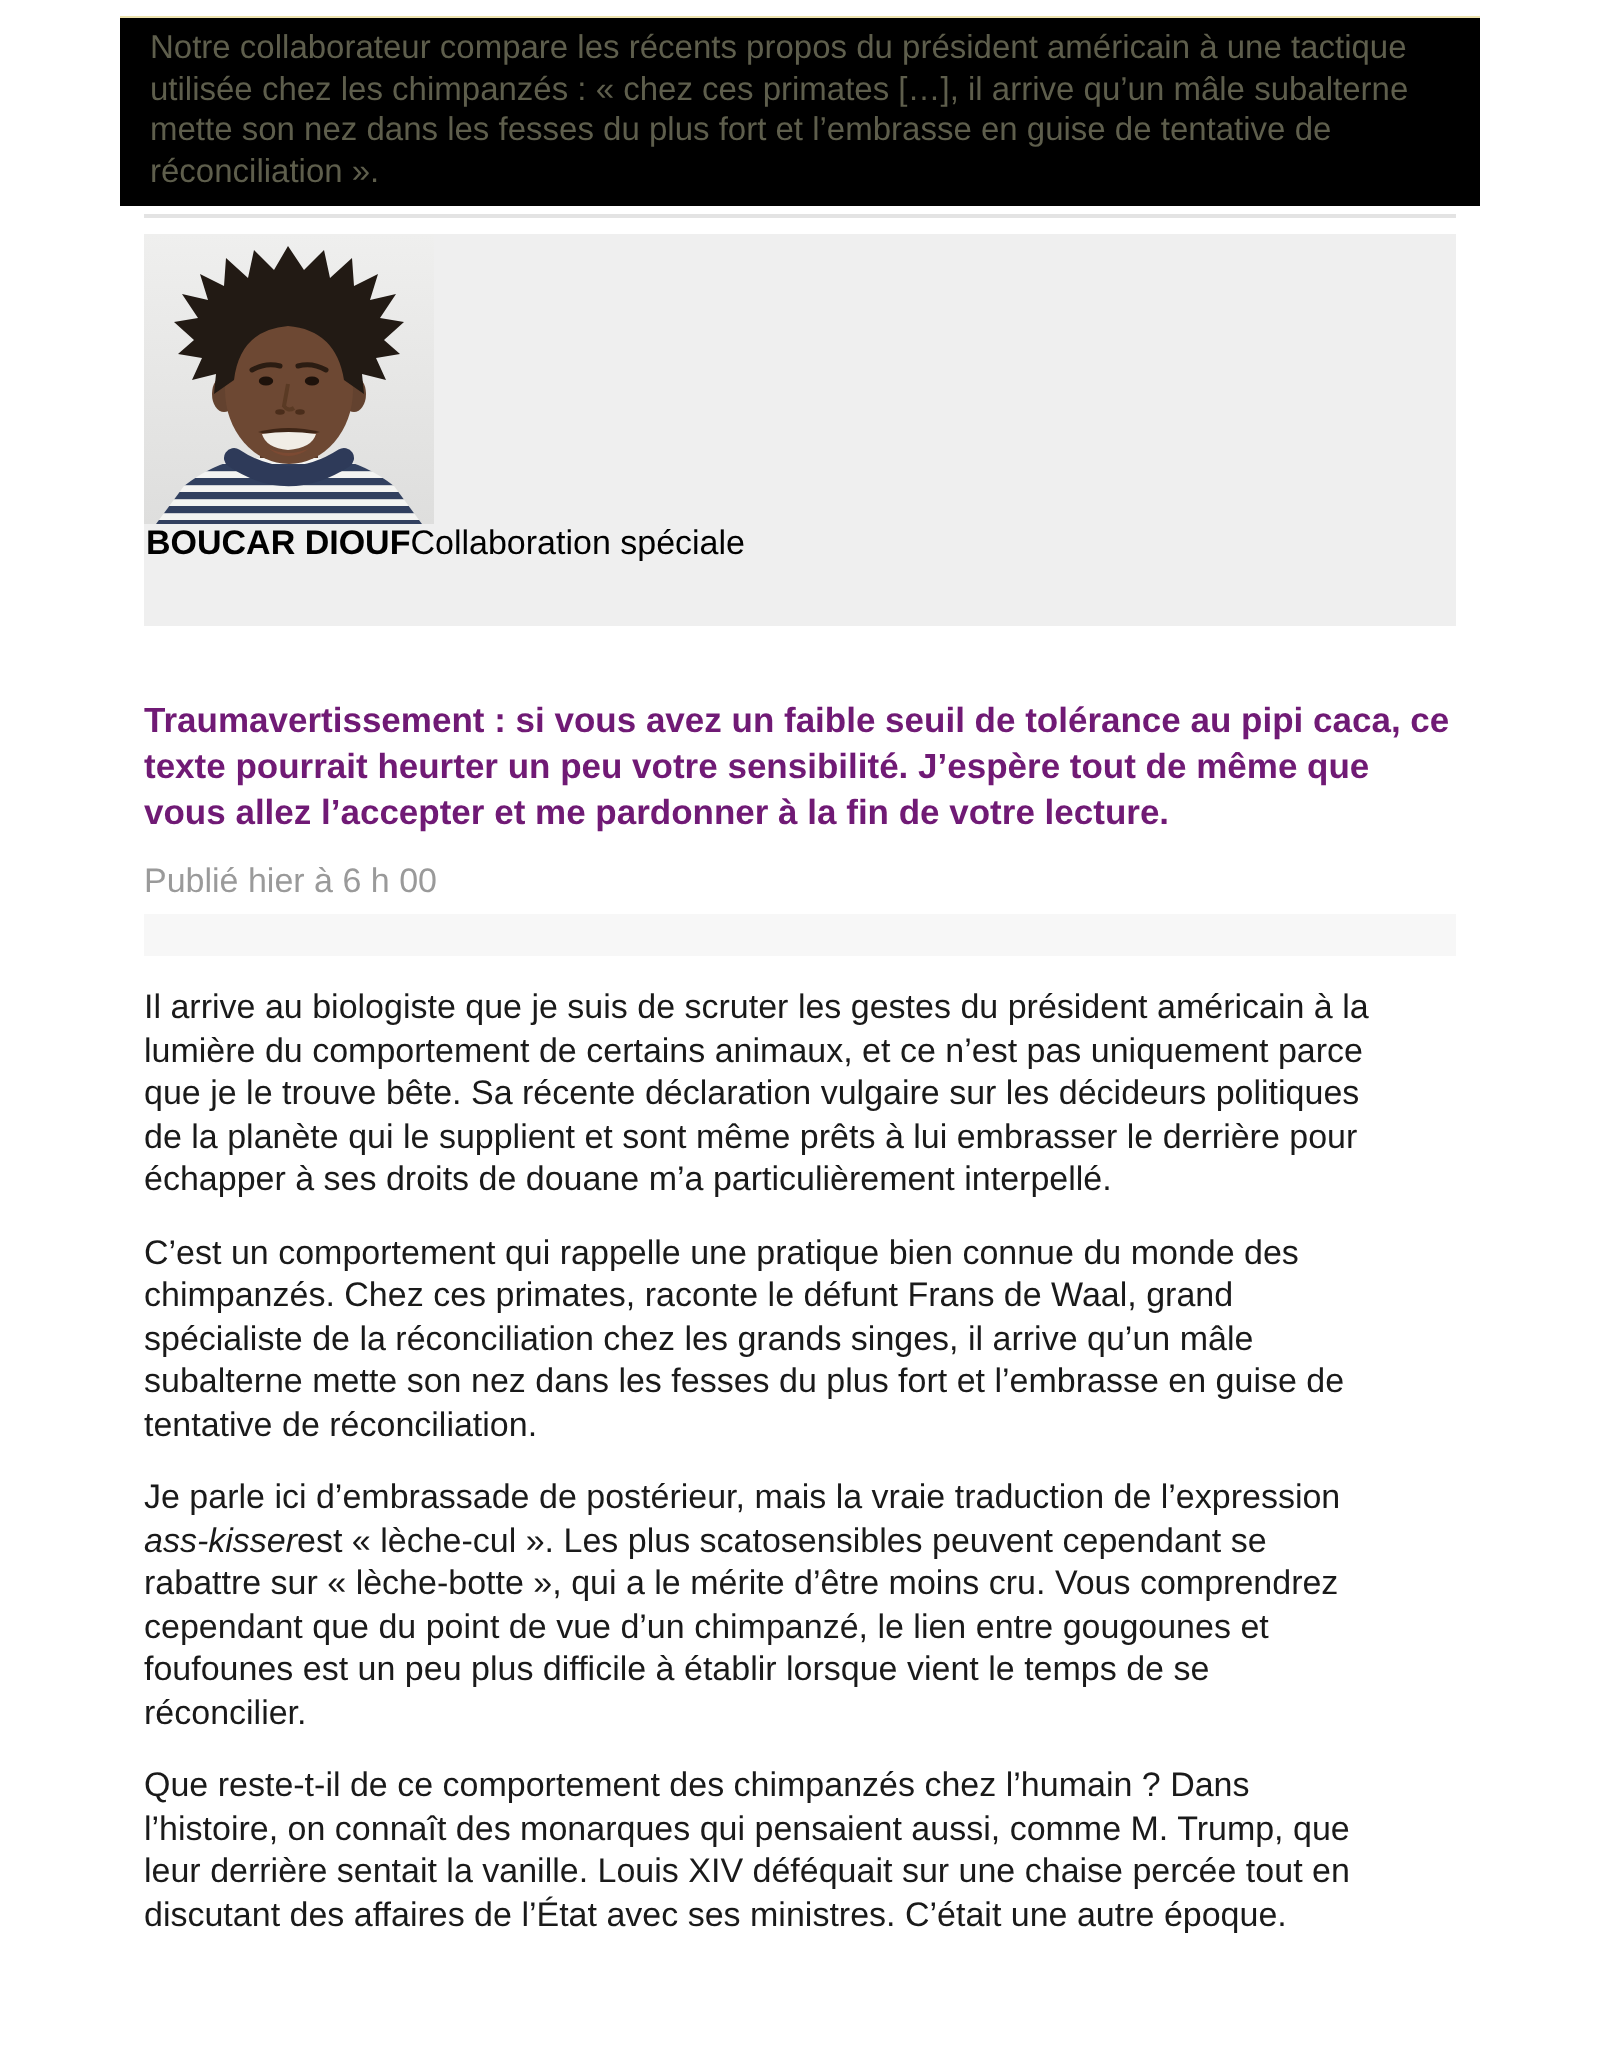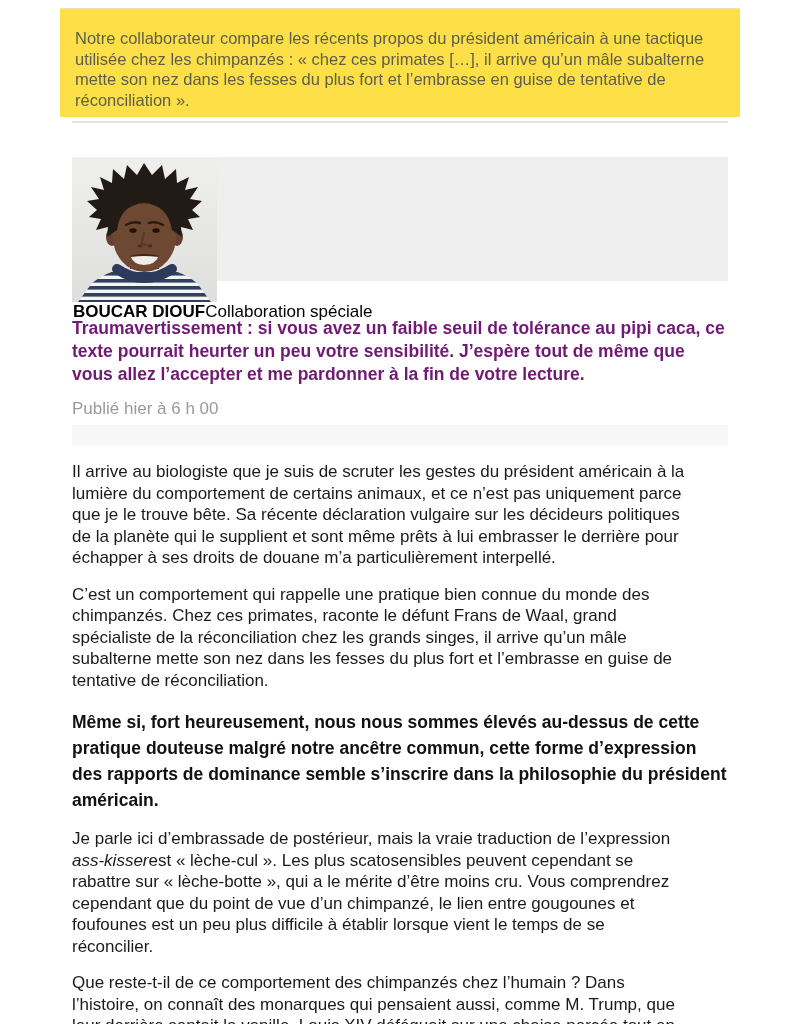--- a/index.html
+++ b/index.html
@@ -5,38 +5,38 @@
   * { box-sizing: border-box; }
   html, body { margin: 0; padding: 0; }
   body {
     width: 800px; height: 1024px; overflow: hidden;
     background: #ffffff;
     font-family: "Liberation Sans", "DejaVu Sans", sans-serif;
     color: #1a1a1a;
   }
   .note-box {
     margin: 8px 60px 0 60px;
-    background: #fde047;
+    background: #000000;
     border-top: 1px solid #ece2ae;
-    padding: 19px 15px 7px 15px;
+    padding: 5px 15px 7px 15px;
     color: #5e5e4c;
     font-size: 16.5px;
     line-height: 20.5px;
   }
   .note-box p { margin: 0; }
   .divider {
     margin: 4px 72px 0 72px;
     border: none;
     border-top: 2px solid #e3e3e3;
     height: 0;
   }
   .author-card {
     position: relative;
-    margin: 34px 72px 0 72px;
-    height: 124px;
+    margin: 8px 72px 0 72px;
+    height: 196px;
     background: #efefef;
   }
   .author-photo {
     position: absolute; top: 0; left: 0;
     width: 145px; height: 145px;
     display: block;
   }
   .author-line {
     position: absolute; left: 1px; top: 145px;
     white-space: nowrap;
@@ -144,19 +144,18 @@
   <p class="lead">Traumavertissement : si vous avez un faible seuil de tolérance au pipi caca, ce texte pourrait heurter un peu votre sensibilité. J’espère tout de même que vous allez l’accepter et me pardonner à la fin de votre lecture.</p>
 
   <p class="published">Publié hier à 6 h 00</p>
 
   <div class="soft-bar"></div>
 
   <p class="body-p">Il arrive au biologiste que je suis de scruter les gestes du président américain à la lumière du comportement de certains animaux, et ce n’est pas uniquement parce que je le trouve bête. Sa récente déclaration vulgaire sur les décideurs politiques de la planète qui le supplient et sont même prêts à lui embrasser le derrière pour échapper à ses droits de douane m’a particulièrement interpellé.</p>
 
   <p class="body-p">C’est un comportement qui rappelle une pratique bien connue du monde des chimpanzés. Chez ces primates, raconte le défunt Frans de Waal, grand spécialiste de la réconciliation chez les grands singes, il arrive qu’un mâle subalterne mette son nez dans les fesses du plus fort et l’embrasse en guise de tentative de réconciliation.</p>
 
-  <p class="pull-quote">Même si, fort heureusement, nous nous sommes élevés au-dessus de cette pratique douteuse malgré notre ancêtre commun, cette forme d’expression des rapports de dominance semble s’inscrire dans la philosophie du président américain.</p>
 
   <p class="body-p"><span>Je parle ici d’embrassade de postérieur, mais la vraie traduction de l’expression </span><em>ass-kisser</em><span>est « lèche-cul ». Les plus scatosensibles peuvent cependant se rabattre sur « lèche-botte », qui a le mérite d’être moins cru. Vous comprendrez cependant que du point de vue d’un chimpanzé, le lien entre gougounes et foufounes est un peu plus difficile à établir lorsque vient le temps de se réconcilier.</span></p>
 
   <p class="body-p">Que reste-t-il de ce comportement des chimpanzés chez l’humain ? Dans l’histoire, on connaît des monarques qui pensaient aussi, comme M. Trump, que leur derrière sentait la vanille. Louis XIV déféquait sur une chaise percée tout en discutant des affaires de l’État avec ses ministres. C’était une autre époque.</p>
 
 </div>
 
 </body></html>

